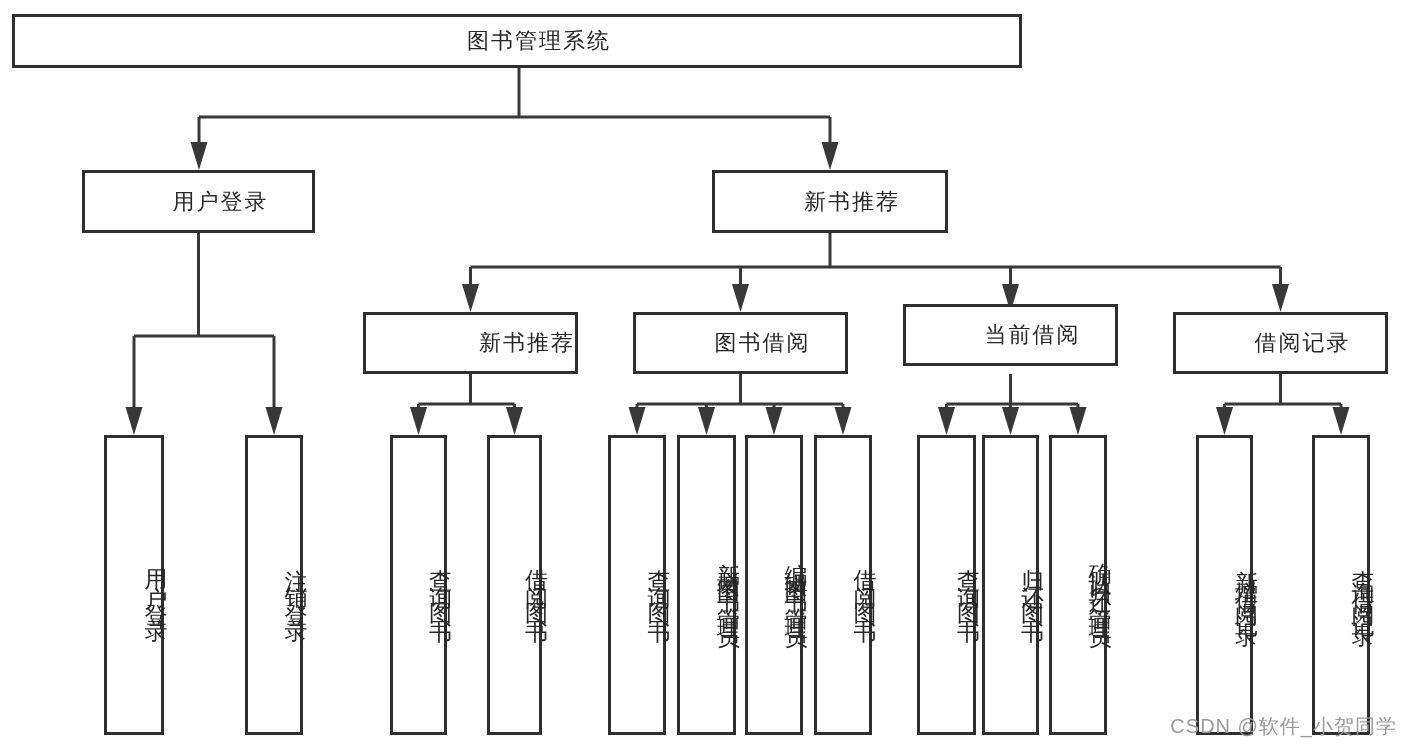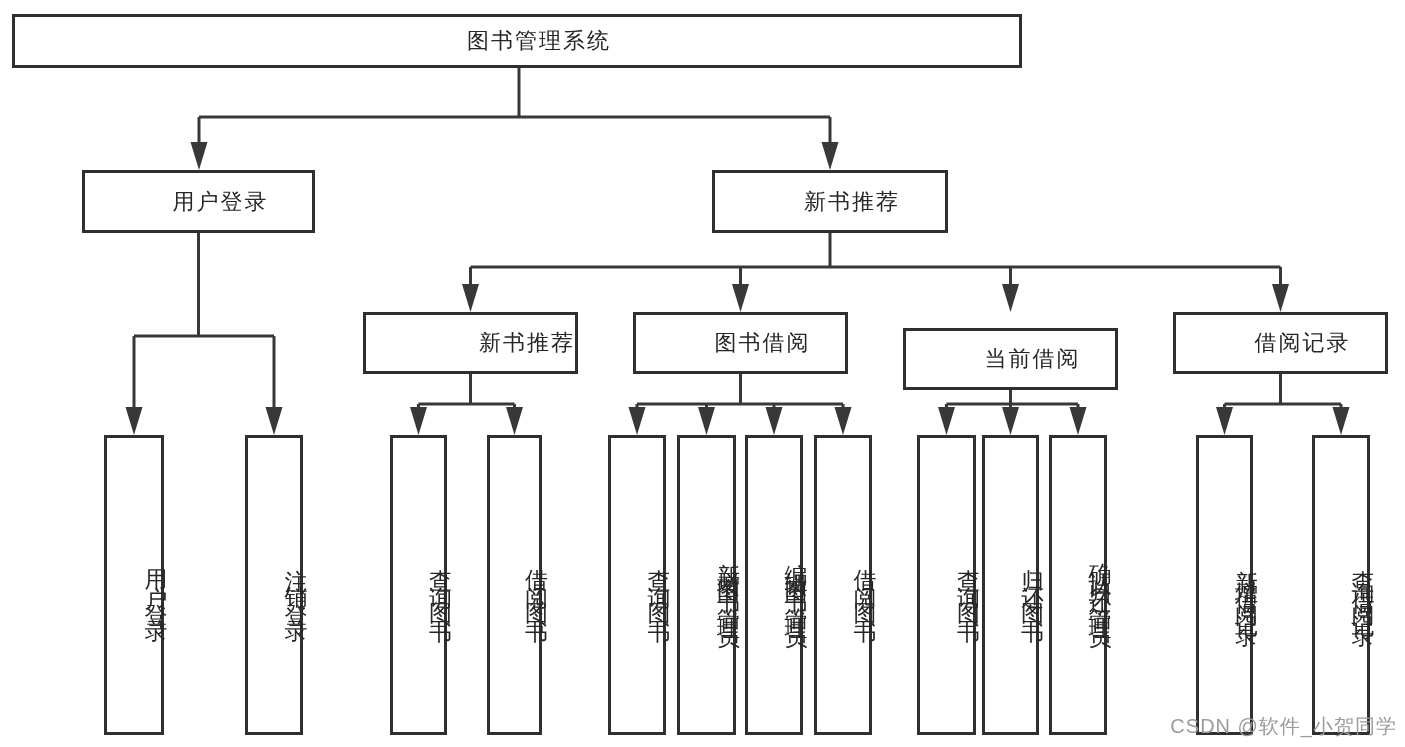--- a/index.html
+++ b/index.html
@@ -131,21 +131,21 @@
   <div class="nbox" style="left:712px;top:170px;width:236px;height:63px;">
     <span class="h-label">新书推荐</span>
   </div>
 
   <div class="nbox" style="left:363px;top:312px;width:215px;height:62px;justify-content:flex-end;">
     <span class="h-label">新书推荐</span>
   </div>
   <div class="nbox" style="left:633px;top:312px;width:215px;height:62px;">
     <span class="h-label">图书借阅</span>
   </div>
-  <div class="nbox" style="left:903px;top:328px;width:215px;height:62px;">
+  <div class="nbox" style="left:903px;top:304px;width:215px;height:62px;">
     <span class="h-label">当前借阅</span>
   </div>
   <div class="nbox" style="left:1173px;top:312px;width:215px;height:62px;text-align:right;">
     <span class="h-label">借阅记录</span>
   </div>
 
   <div class="nbox" style="left:104px;top:435px;width:60px;height:300px;">
     <span class="v-label" style="letter-spacing: 17px;">用户登录</span>
   </div>
   <div class="nbox" style="left:245px;top:435px;width:58px;height:300px;">

